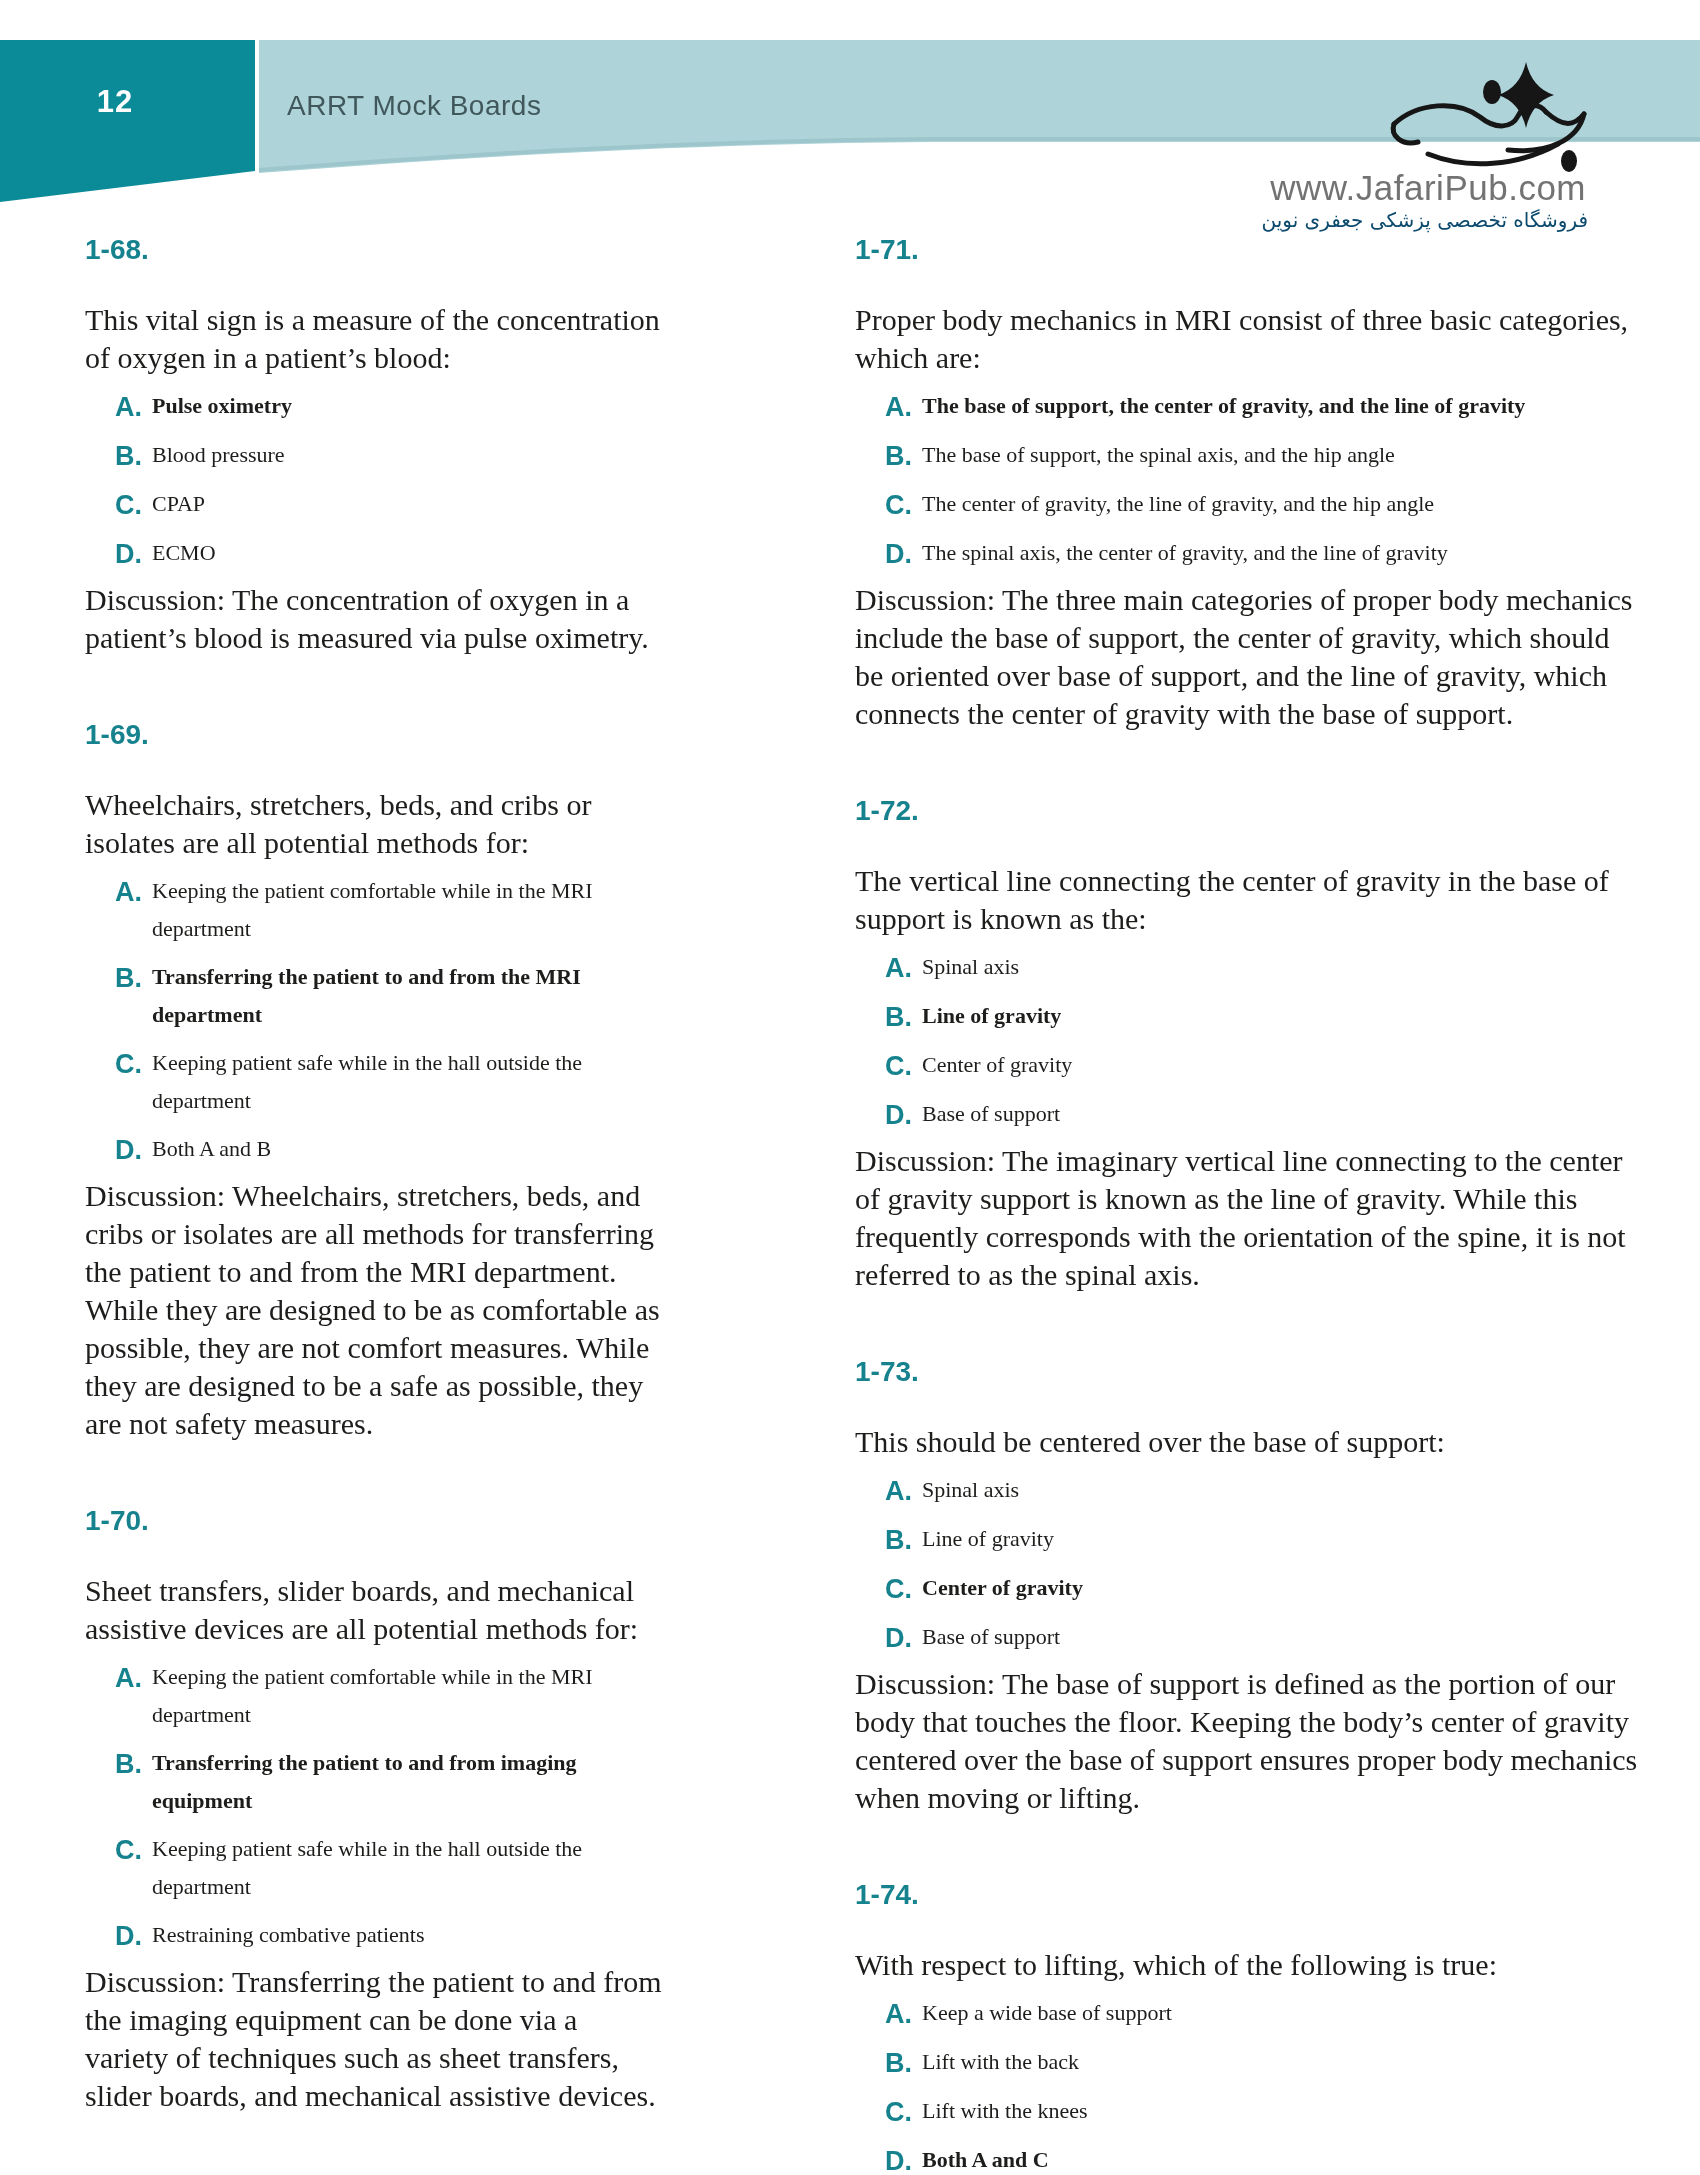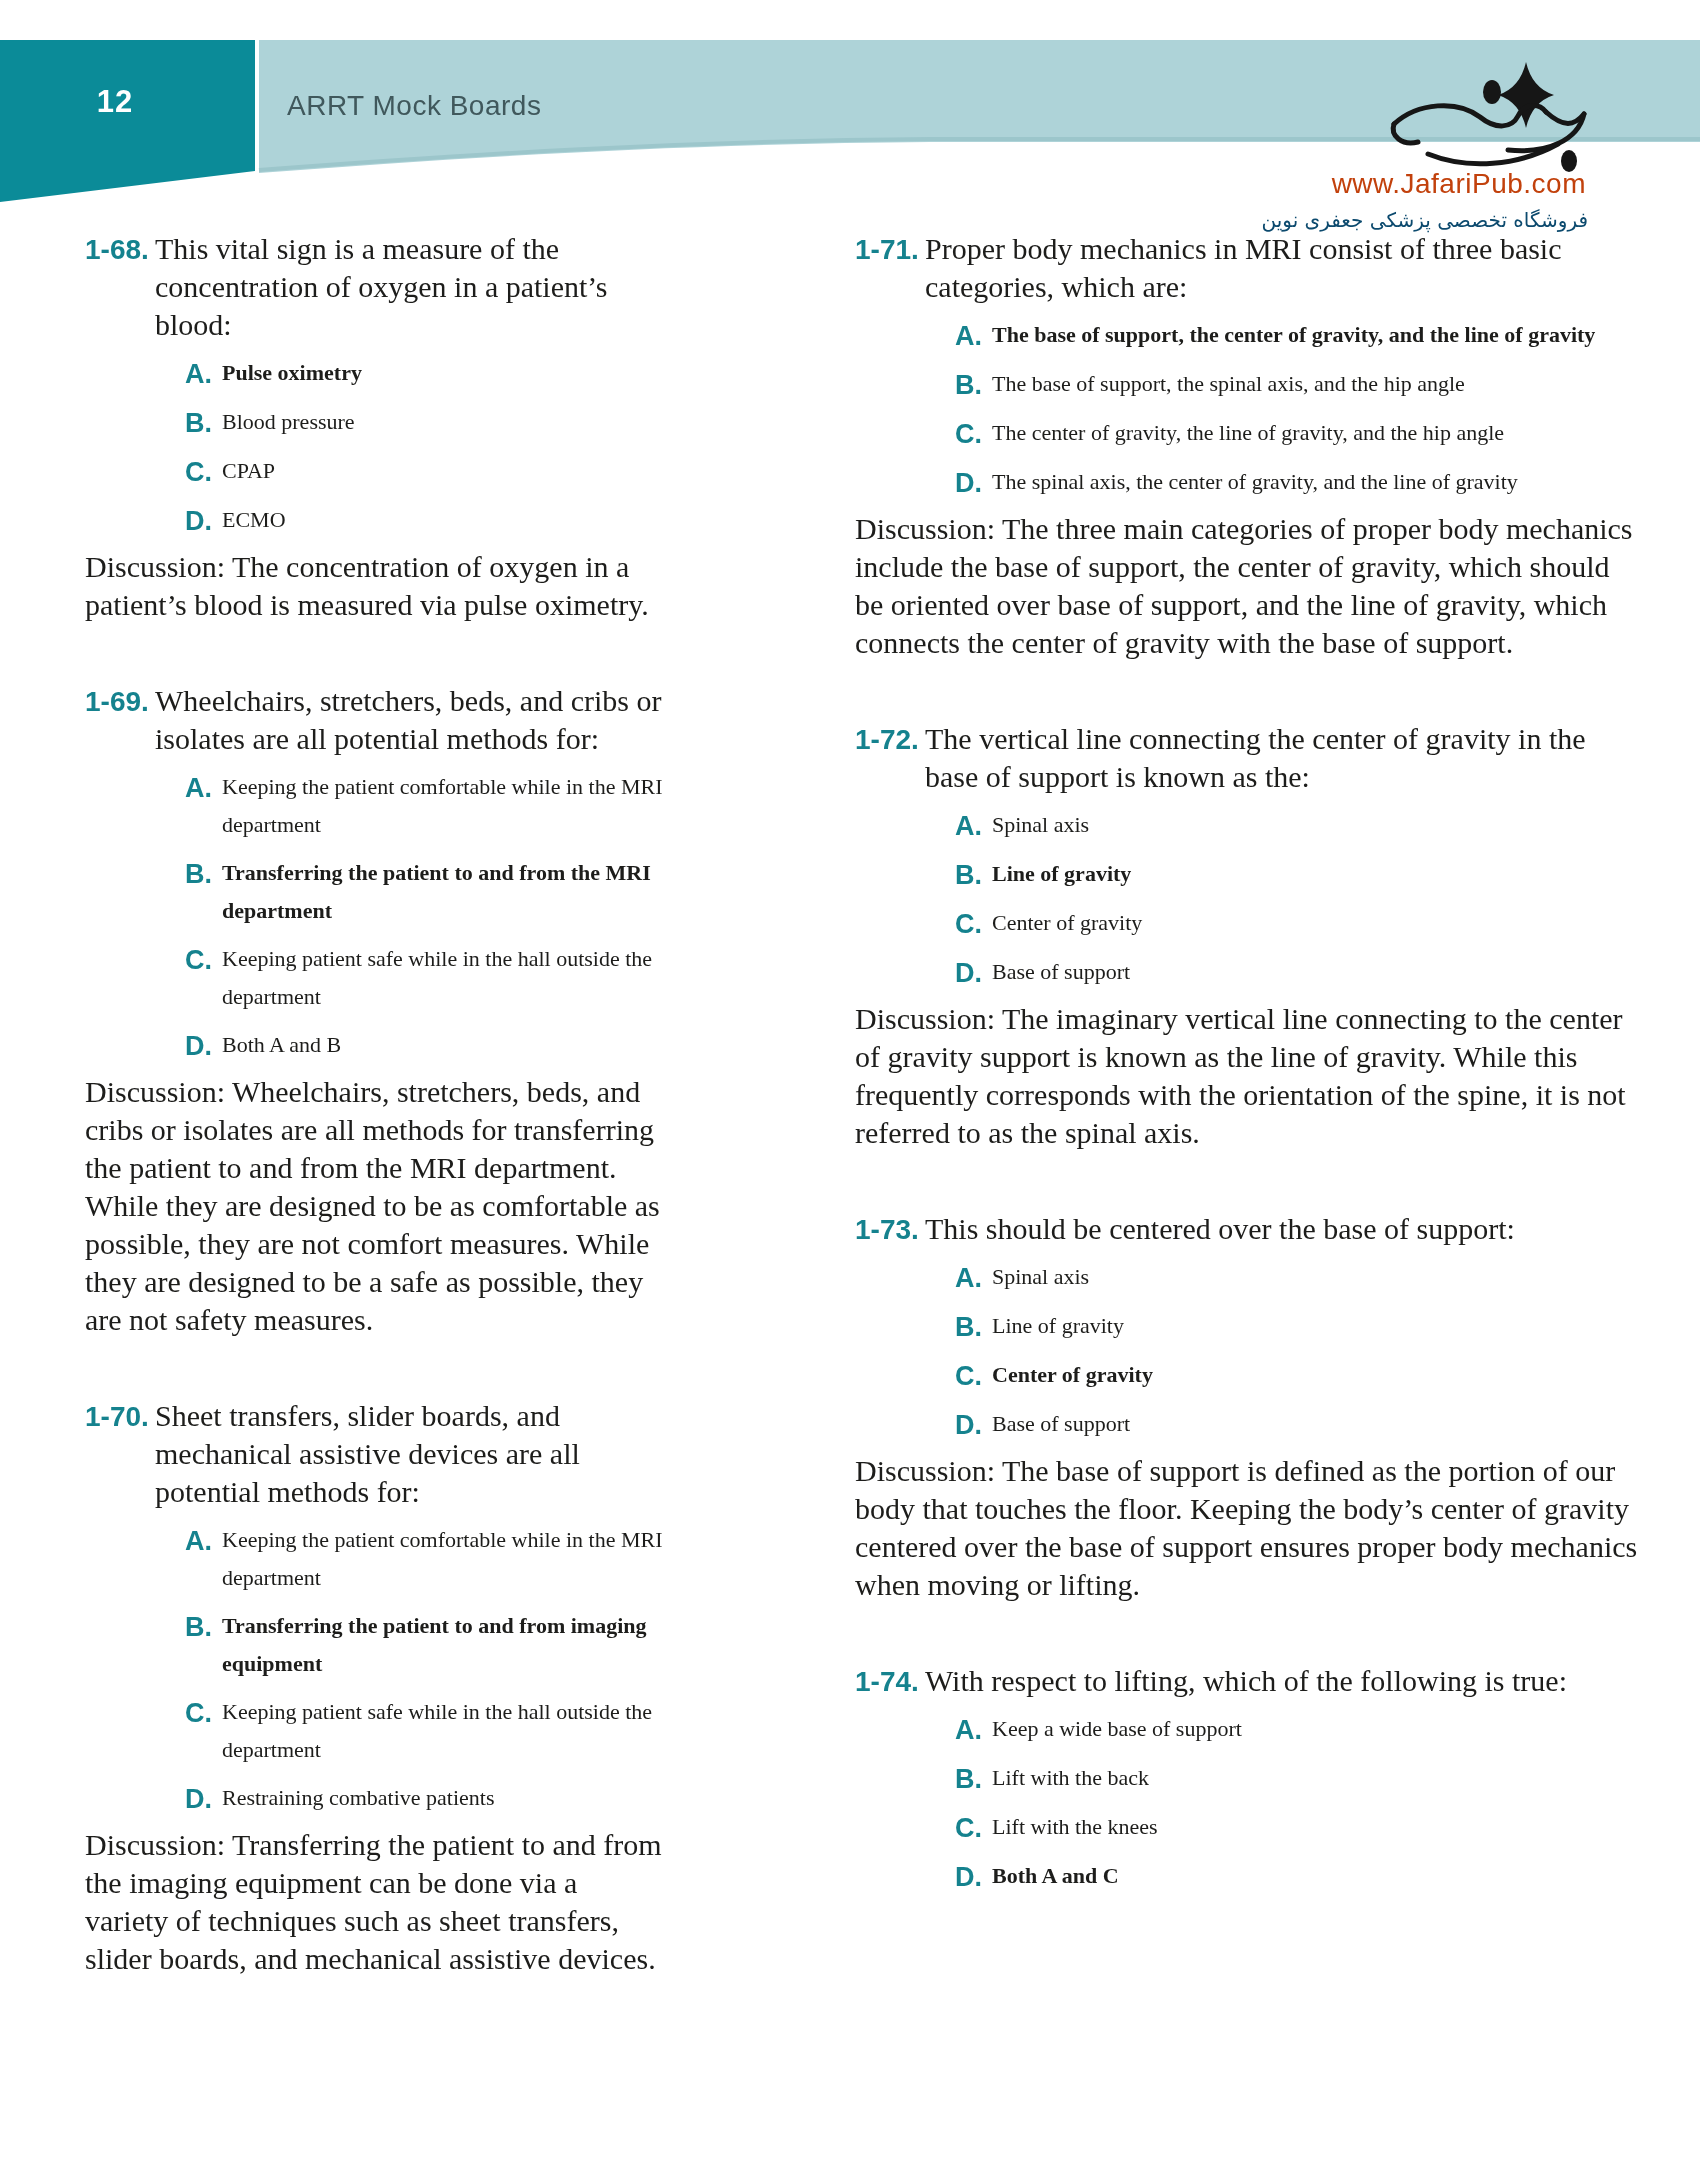--- a/index.html
+++ b/index.html
@@ -33,39 +33,39 @@
     font-weight: 300; font-size: 28px; color: var(--title-text, #40585c);
     letter-spacing: 0.5px;
   }
   .brand { position: absolute; top: 0; right: 112px; width: 480px; text-align: right; }
   .brand-logo { position: absolute; top: 22px; right: 0px; }
   .logo-stroke { stroke: #161616; stroke-width: 5; fill: none; stroke-linecap: round; }
   .logo-fill { fill: #161616; }
   .brand-url {
     position: absolute; top: 128px; right: 2px;
     font-family: "Liberation Sans", "DejaVu Sans", sans-serif;
-    font-weight: 300; font-size: 28px; color: #c2410c; letter-spacing: 0.5px;
+    font-weight: 300; font-size: 35px; color: #737373; letter-spacing: 0.5px;
     white-space: nowrap;
   }
   .brand-farsi {
     position: absolute; top: 168px; right: 0px;
     direction: rtl;
     font-family: "DejaVu Sans", sans-serif;
     font-size: 20px; color: #0c4a6e;
     white-space: nowrap;
   }
 
   
   .col { position: absolute; top: 190px; }
   .col-left  { left: 85px;  width: 582px; }
   .col-right { left: 855px; width: 786px; }
 
   .question + .question { margin-top: 58px; }
 
-  .q-head { display: flex; }
+  .q-head { display: flex; flex-direction: column; }
   .q-num {
     flex: 0 0 70px;
     font-family: "Liberation Sans", "DejaVu Sans", sans-serif;
     font-weight: bold; font-size: 28px; color: var(--accent-teal, #15828e);
     line-height: 38px; padding-top: 1px;
   }
   .q-body { flex: 1 1 auto; }
   .q-text { margin: 0; font-size: 30px; line-height: 38px; }
 
   .options { margin-left: 30px; }

